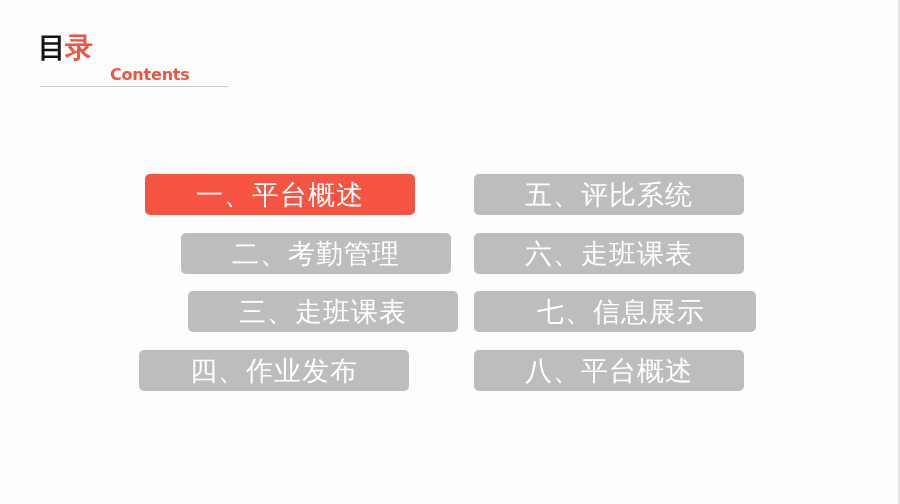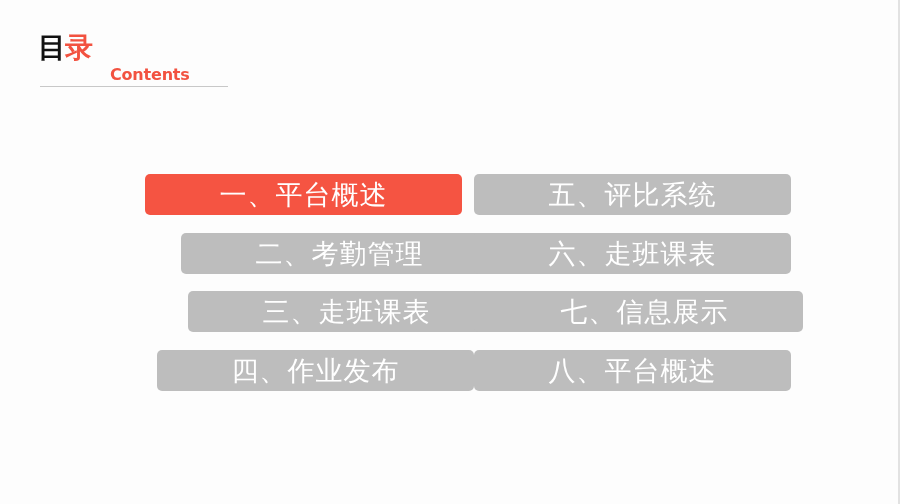--- a/index.html
+++ b/index.html
@@ -25,21 +25,21 @@
       font-family: "DejaVu Sans", sans-serif;
       font-size: 16px; font-weight: bold; color: #f25240;
       letter-spacing: -0.2px; line-height: 20px; margin-left: 32px;
     }
     .underline {
       position: absolute; left: 40px; top: 86px; width: 188px; height: 1px;
       background: #c8c8c8;
     }
     .item {
       position: absolute;
-      width: 317px; height: 41px;
+      width: 270px; height: 41px;
       border-radius: 5px;
       background: #bdbdbd;
       color: #ffffff;
       font-size: 27px;
       line-height: 41px;
       text-align: center;
       letter-spacing: 1px;
       cursor: pointer;
       white-space: nowrap;
     }
@@ -53,21 +53,21 @@
 <div class="title">
   <span class="t1">目</span><span class="t2">录</span>
 </div>
 <div class="subtitle">Contents</div>
 <div class="underline"></div>
 
 <div>
   <div class="item active" style="left:145px; top:174px;">一、平台概述</div>
   <div class="item" style="left:145px; top:233px;margin-left:36px;">二、考勤管理</div>
   <div class="item" style="left:145px; top:291px;margin-left:43px;">三、走班课表</div>
-  <div class="item" style="left:157px; top:350px;">四、作业发布</div>
+  <div class="item" style="left:139px; top:350px;">四、作业发布</div>
 </div>
 
 <div>
   <div class="item" style="left:474px; top:174px;">五、评比系统</div>
   <div class="item" style="left:474px; top:233px;">六、走班课表</div>
   <div class="item" style="left:474px; top:291px;padding-left:12px;">七、信息展示</div>
   <div class="item" style="left:474px; top:350px;">八、平台概述</div>
 </div>
 
 </body></html>

